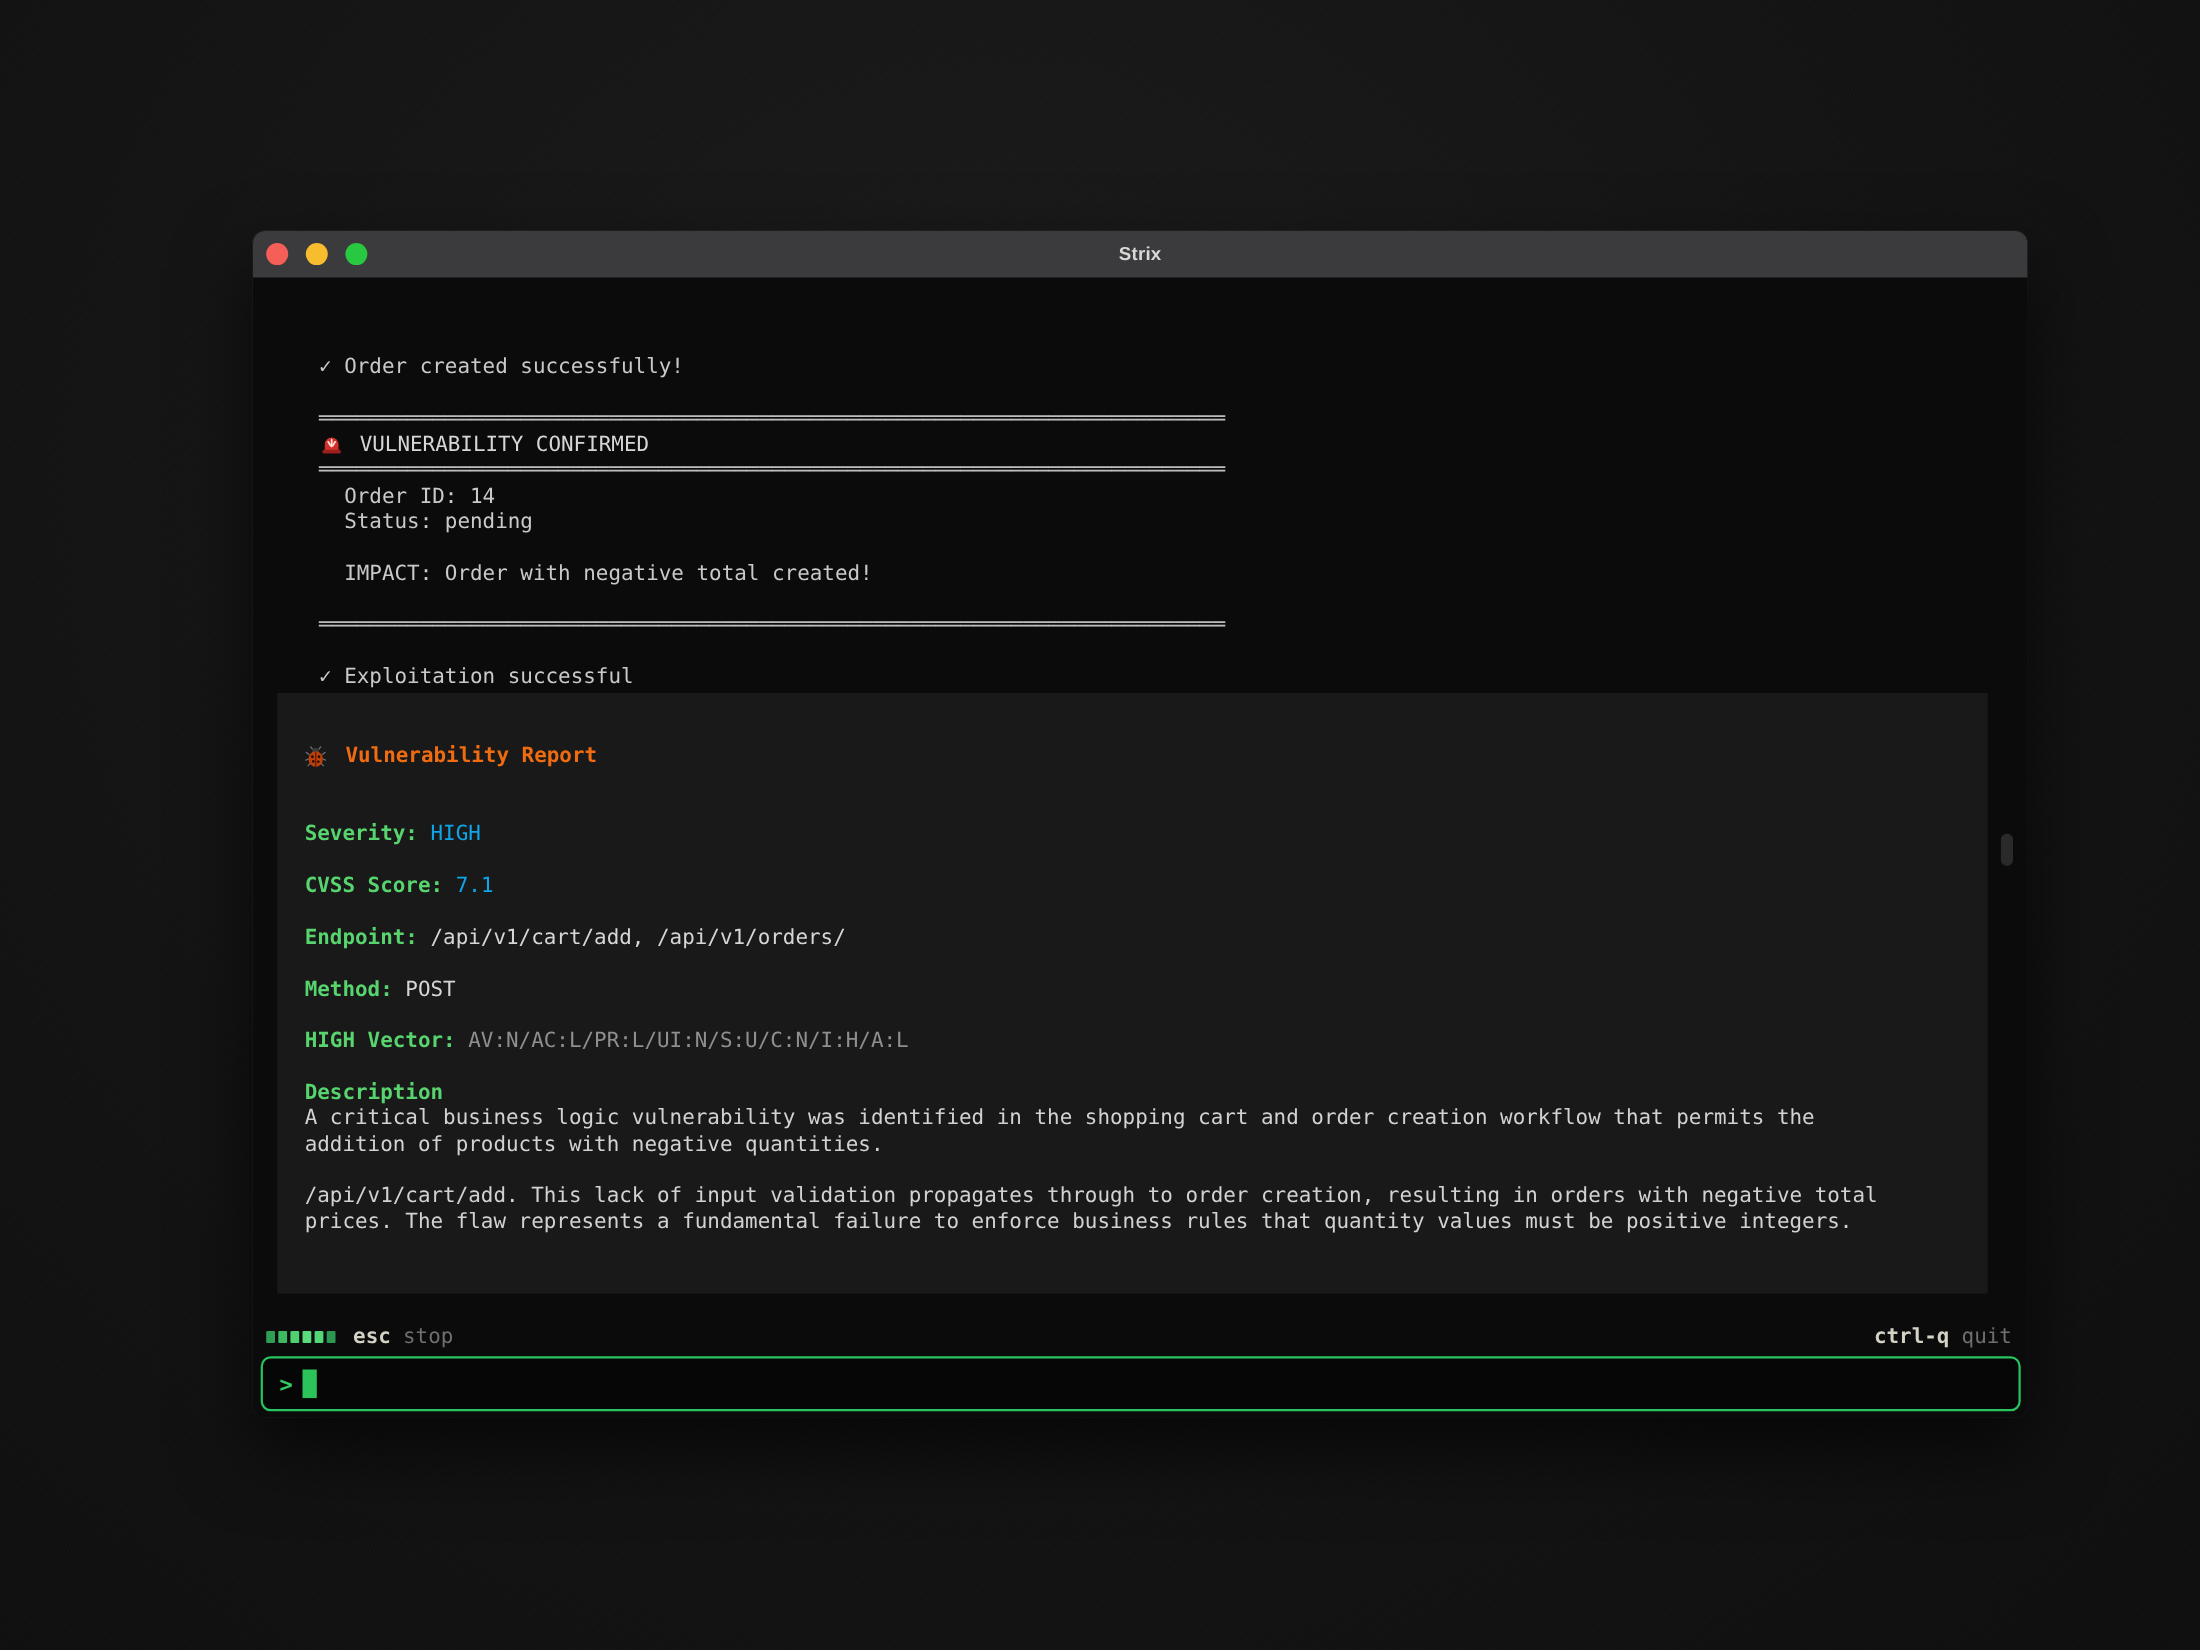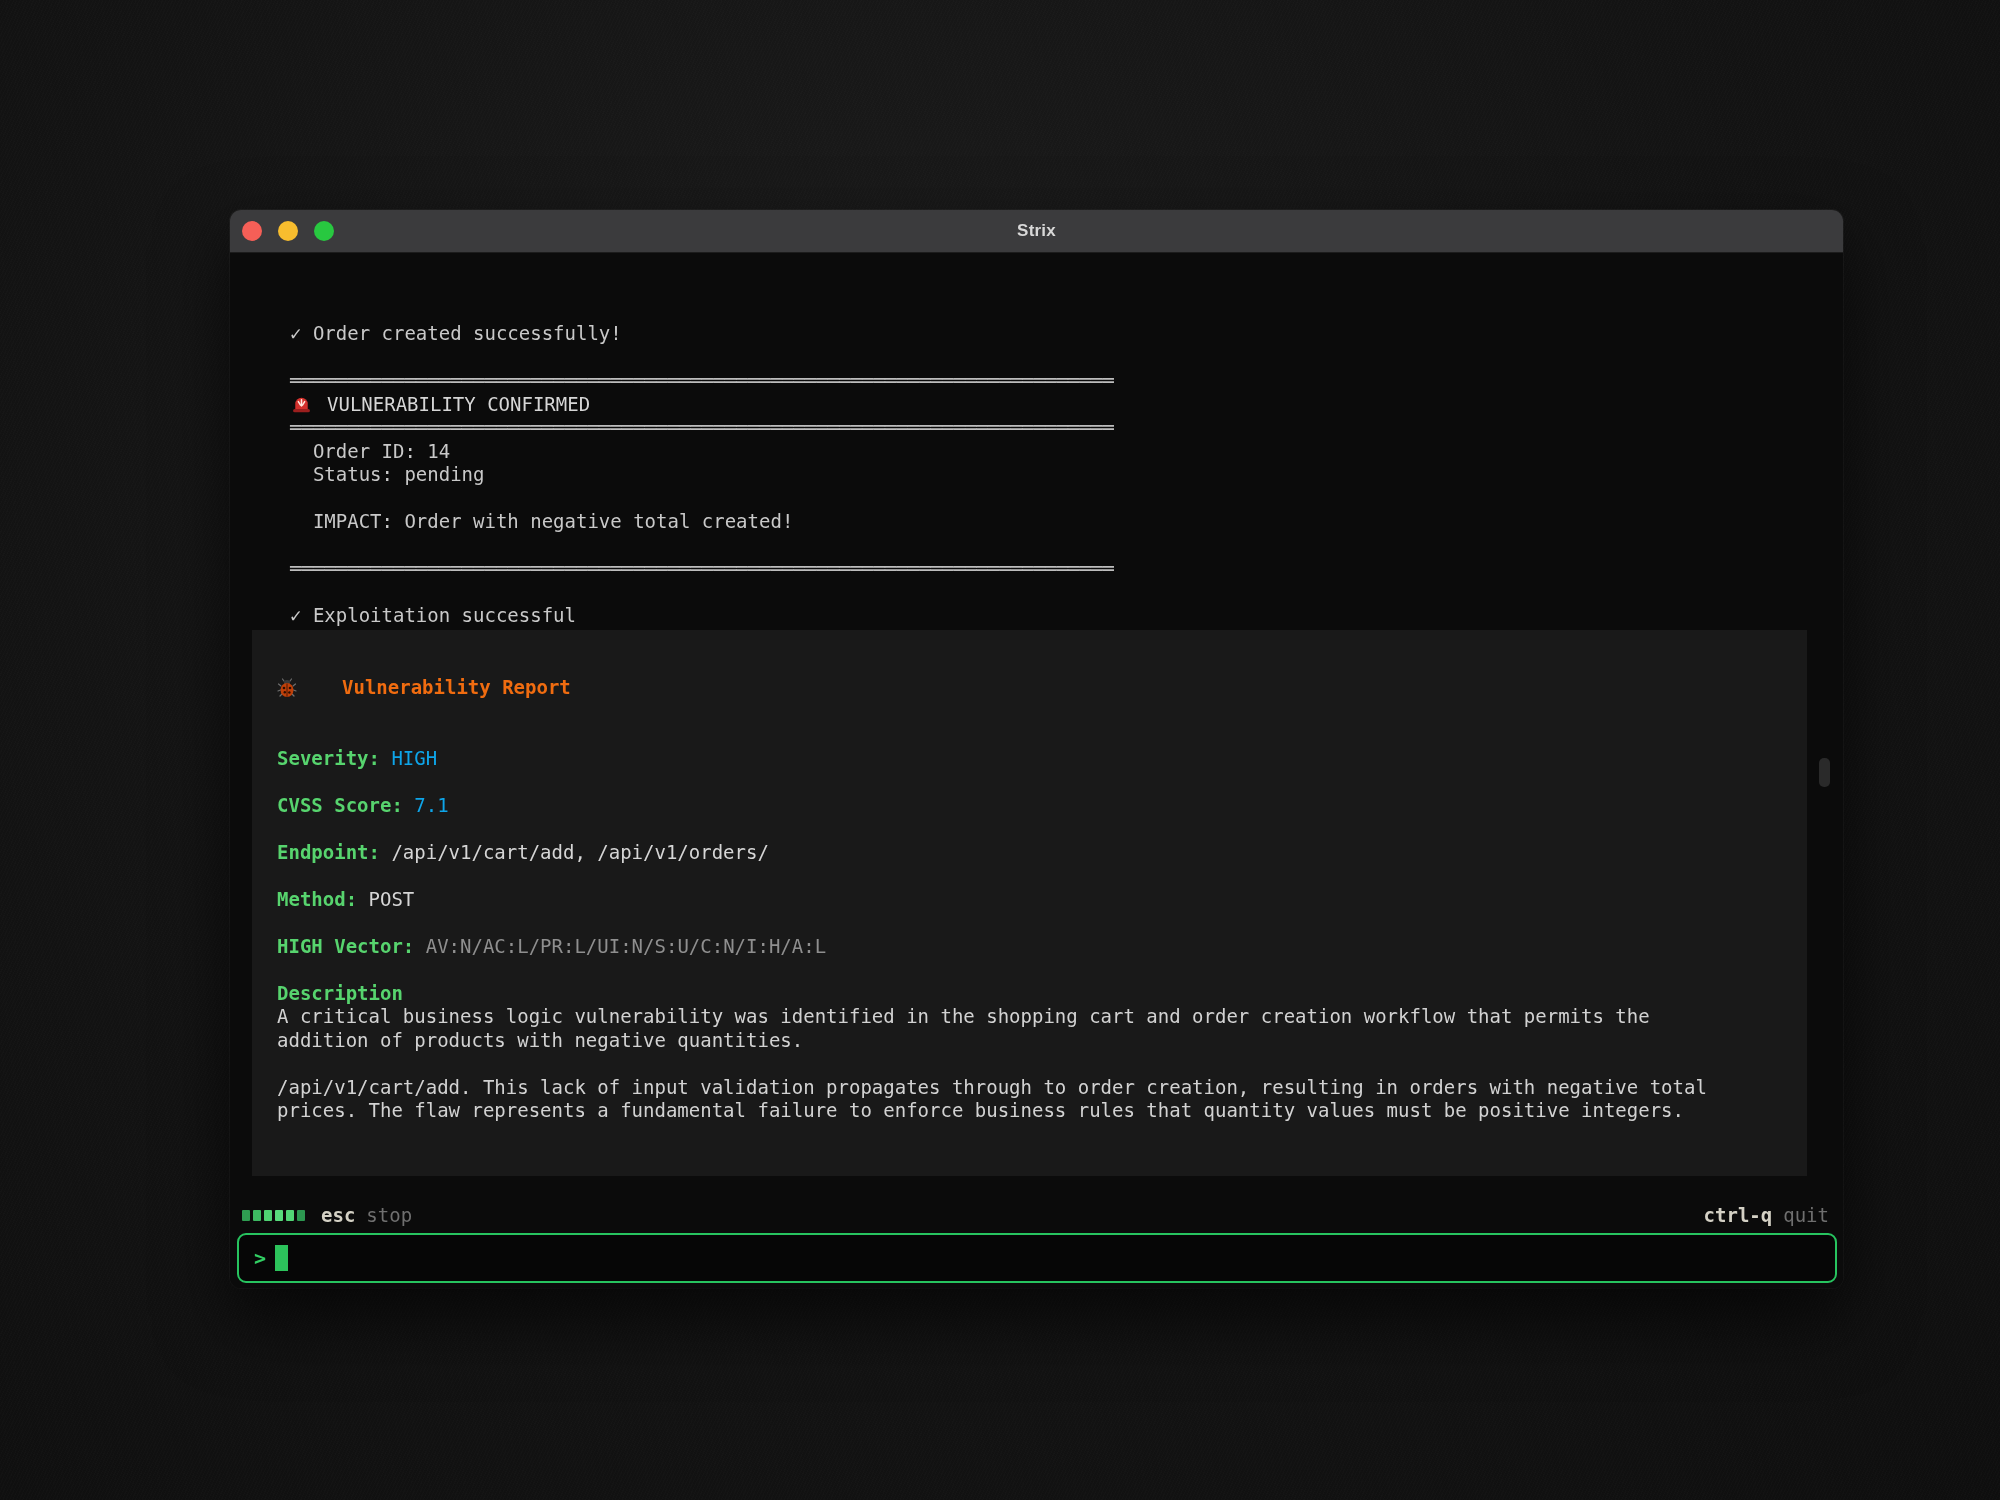--- a/index.html
+++ b/index.html
@@ -42,21 +42,21 @@
   .topblock { position:absolute; left:60px; top:25px;margin-top:44px; }
   .sepline { color:#bdbdbd; }
   .iconline { display:flex; align-items:center; }
   .icon-cell { display:inline-flex; width:37px; align-items:center; }
   .confirmed-text { color:#d6d6d6; }
 
   .panel {
     position:absolute; left:22px; top:377px; width:1555px; height:546px;
     background:#191919; overflow:hidden; padding:46px 24px 0 25px;
   }
-  .prow { white-space:pre; font-size:19px; line-height:23.5px; min-height:23.5px;gap:28px; }
+  .prow { white-space:pre; font-size:19px; line-height:23.5px; min-height:23.5px; }
   .spacer { height:23.5px; }
   .lbl { color:#57d46e; font-weight:bold; }
   .val { color:#d6d6d6; }
   .val-orange { color:#0ea5e9; font-weight:normal; }
   .val-dim { color:#8f8f8f; }
   .rpt-head { color:#f06c10; font-weight:bold; }
   .desc-head { color:#57d46e; font-weight:bold; }
   .body-text { color:#d2d2d2; }
 
   .scroll-thumb { position:absolute; left:1589px; top:505px; width:11px; height:29px; background:#2a2a2a; border-radius:5px; }

